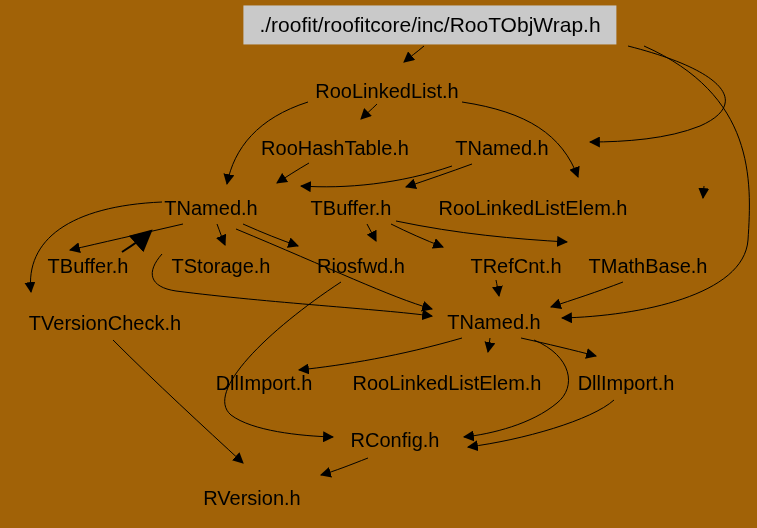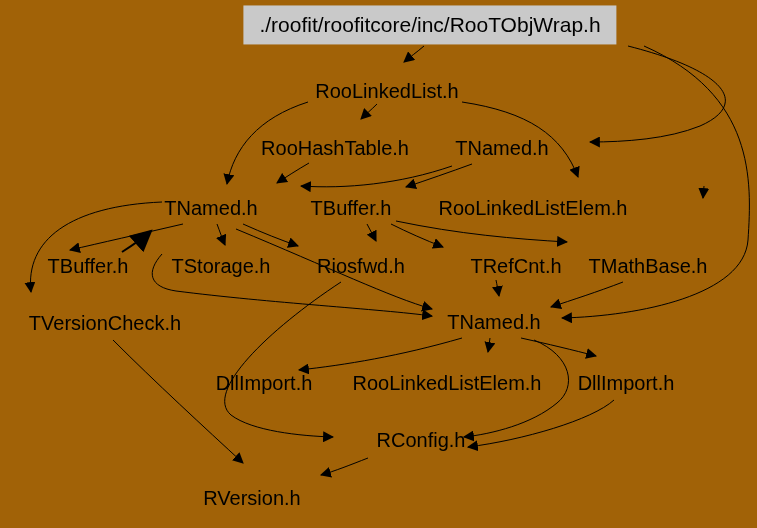--- a/index.html
+++ b/index.html
@@ -87,16 +87,16 @@
       <div class="node" style="left: 88px; top: 266px;">TBuffer.h</div>
       <div class="node" style="left: 221px; top: 266px; text-align: center;">TStorage.h</div>
       <div class="node" style="left: 361px; top: 266px;">Riosfwd.h</div>
       <div class="node" style="left: 516px; top: 266px;">TRefCnt.h</div>
       <div class="node" style="left: 648px; top: 266px;">TMathBase.h</div>
       <div class="node" style="left: 105px; top: 323px;">TVersionCheck.h</div>
       <div class="node" style="left: 494px; top: 322px;">TNamed.h</div>
       <div class="node" style="left: 264px; top: 383px;">DllImport.h</div>
       <div class="node" style="left: 447px; top: 383px;">RooLinkedListElem.h</div>
       <div class="node" style="left: 626px; top: 383px;">DllImport.h</div>
-      <div class="node" style="left: 395px; top: 440px; margin-left: 26px;">RConfig.h</div>
+      <div class="node" style="left: 395px; top: 440px;">RConfig.h</div>
       <div class="node" style="left: 252px; top: 498px;">RVersion.h</div>
     </div>
 </div>
 
 </body></html>

